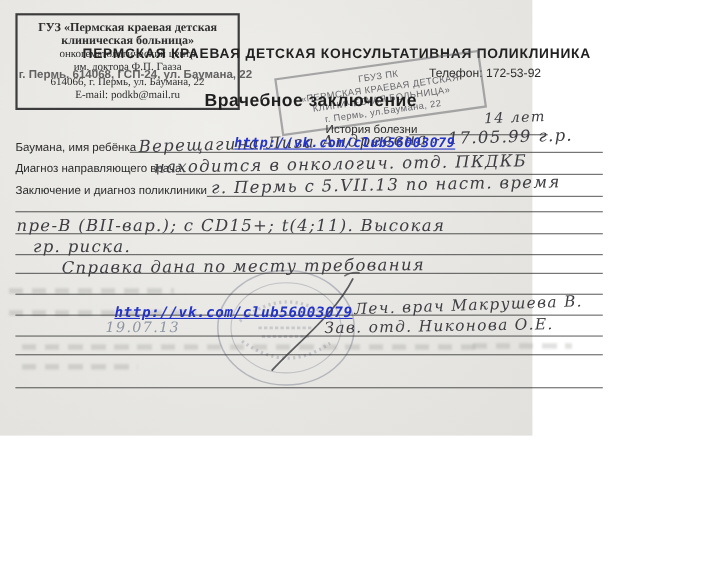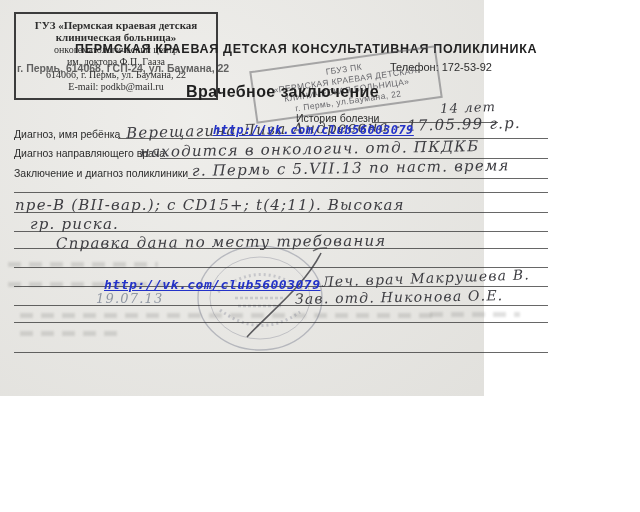--- a/index.html
+++ b/index.html
@@ -74,21 +74,21 @@
     <div>ГБУЗ ПК</div>
     <div>«ПЕРМСКАЯ КРАЕВАЯ ДЕТСКАЯ</div>
     <div>КЛИНИЧЕСКАЯ БОЛЬНИЦА»</div>
     <div>г. Пермь, ул.Баумана, 22</div>
   </div>
 
   <div class="label" style="left:296px;top:112px;">История болезни</div>
   <div class="rule" style="left:372px;top:122px;width:126px;"></div>
   <div class="hw" style="left:440px;top:100px;font-size:13px;transform:rotate(-2deg);">14 лет</div>
 
-  <div class="label" style="left:14px;top:128px;">Диагноз, имя ребёнка</div>
+  <div class="label" style="left:14px;top:128px;">Баумана, имя ребёнка</div>
   <div class="rule" style="left:118px;top:138px;width:430px;"></div>
   <div class="hw" style="left:126px;top:119px;font-size:15px;transform:rotate(-1.5deg);">Верещагина Лиза Андреевна - 17.05.99 г.р.</div>
   <div class="link" style="left:213px;top:123px;font-size:12px;color:#2433c8;">http://vk.com/club56003079</div>
 
   <div class="label" style="left:14px;top:147px;">Диагноз направляющего врача</div>
   <div class="rule" style="left:160px;top:158px;width:388px;"></div>
   <div class="hw" style="left:140px;top:140px;font-size:15px;transform:rotate(-1deg);">находится в онкологич. отд. ПКДКБ</div>
 
   <div class="label" style="left:14px;top:167px;">Заключение и диагноз поликлиники</div>
   <div class="rule" style="left:188px;top:178px;width:360px;"></div>

